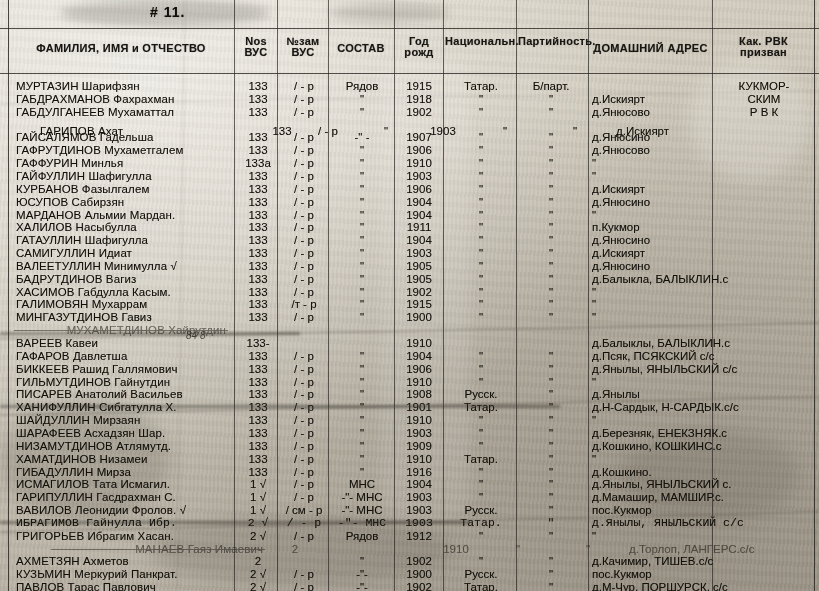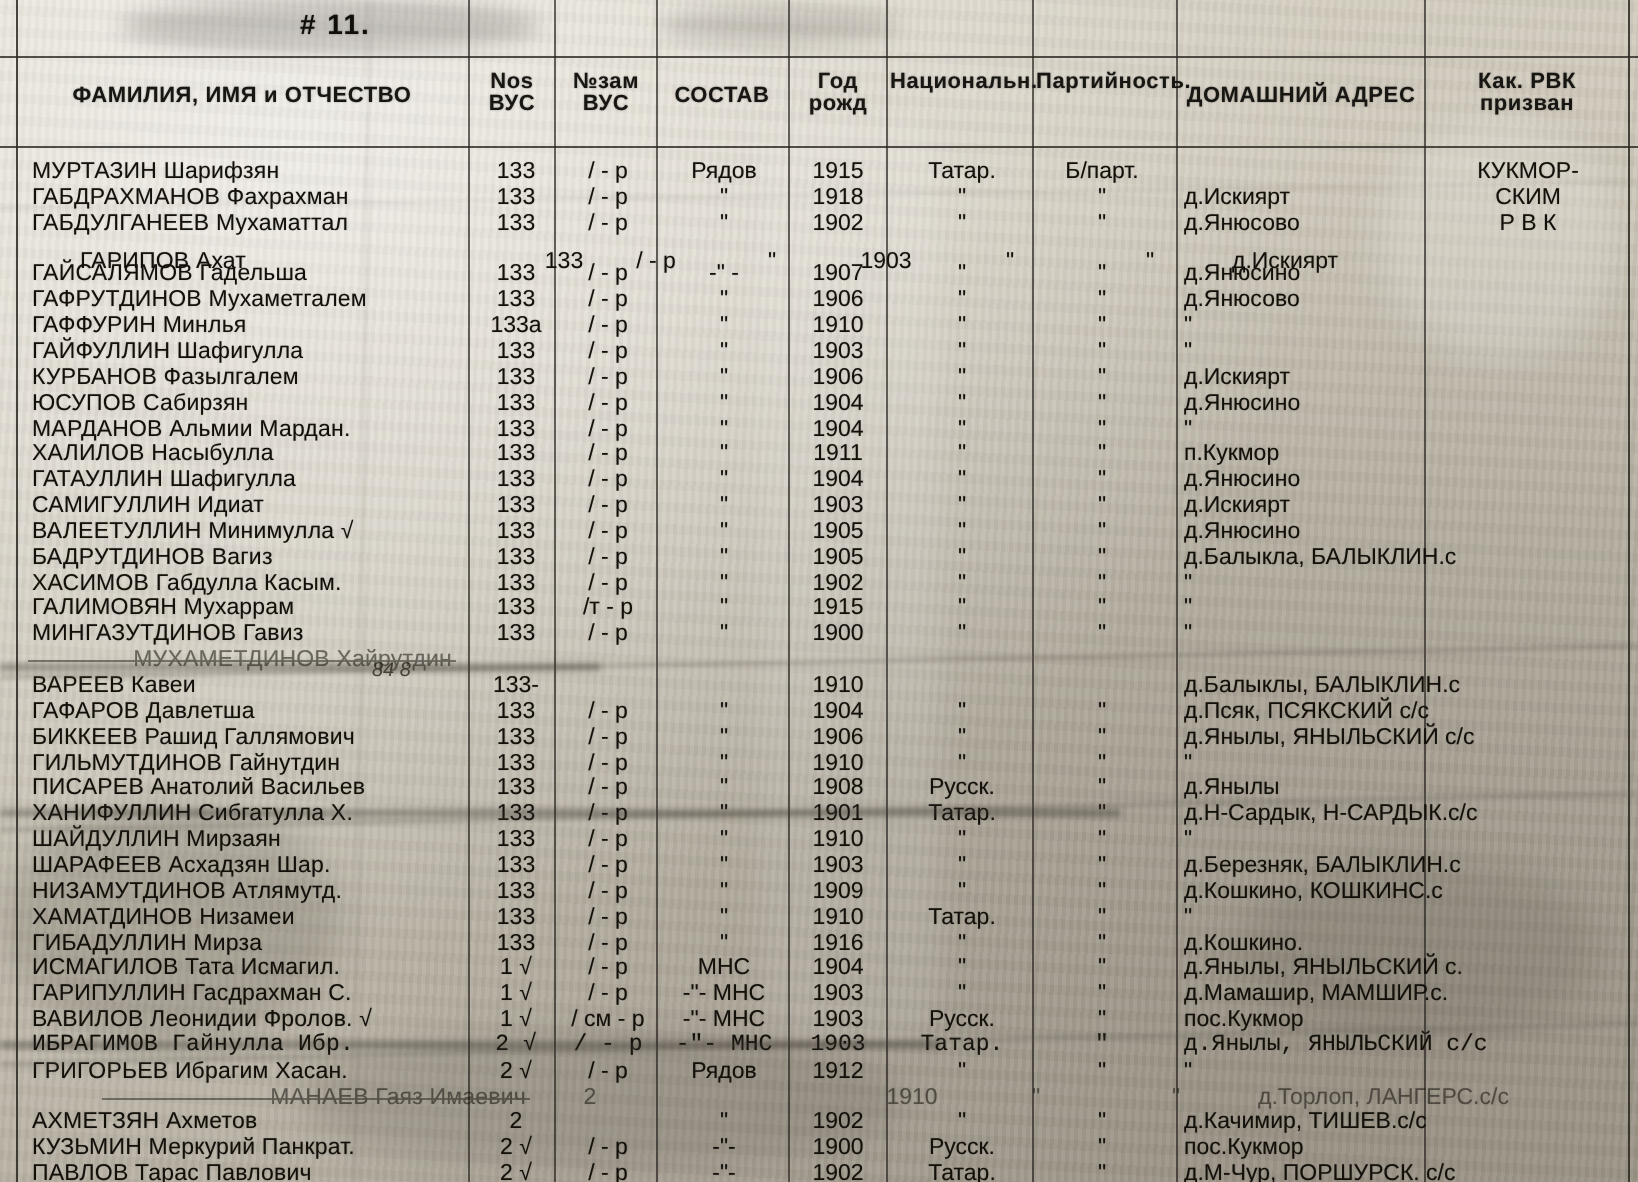--- a/index.html
+++ b/index.html
@@ -432,21 +432,21 @@
         <div class="cell c-rvk"></div>
       </div>
       <div class="row" style="top: 424.95px;">
         <div class="cell c-name">ШАРАФЕЕВ Асхадзян Шар.</div>
         <div class="cell c-vus">133</div>
         <div class="cell c-zam">/  - р</div>
         <div class="cell c-sost">"</div>
         <div class="cell c-god">1903</div>
         <div class="cell c-nac">"</div>
         <div class="cell c-part">"</div>
-        <div class="cell c-addr">д.Березняк, БАЛЫКЛИН.с</div>
+        <div class="cell c-addr">д.Березняк, ЕНЕКЗНЯК.с</div>
         <div class="cell c-rvk"></div>
       </div>
       <div class="row" style="top: 437.8px;">
         <div class="cell c-name">НИЗАМУТДИНОВ Атлямутд.</div>
         <div class="cell c-vus">133</div>
         <div class="cell c-zam">/  - р</div>
         <div class="cell c-sost">"</div>
         <div class="cell c-god">1909</div>
         <div class="cell c-nac">"</div>
         <div class="cell c-part">"</div>

